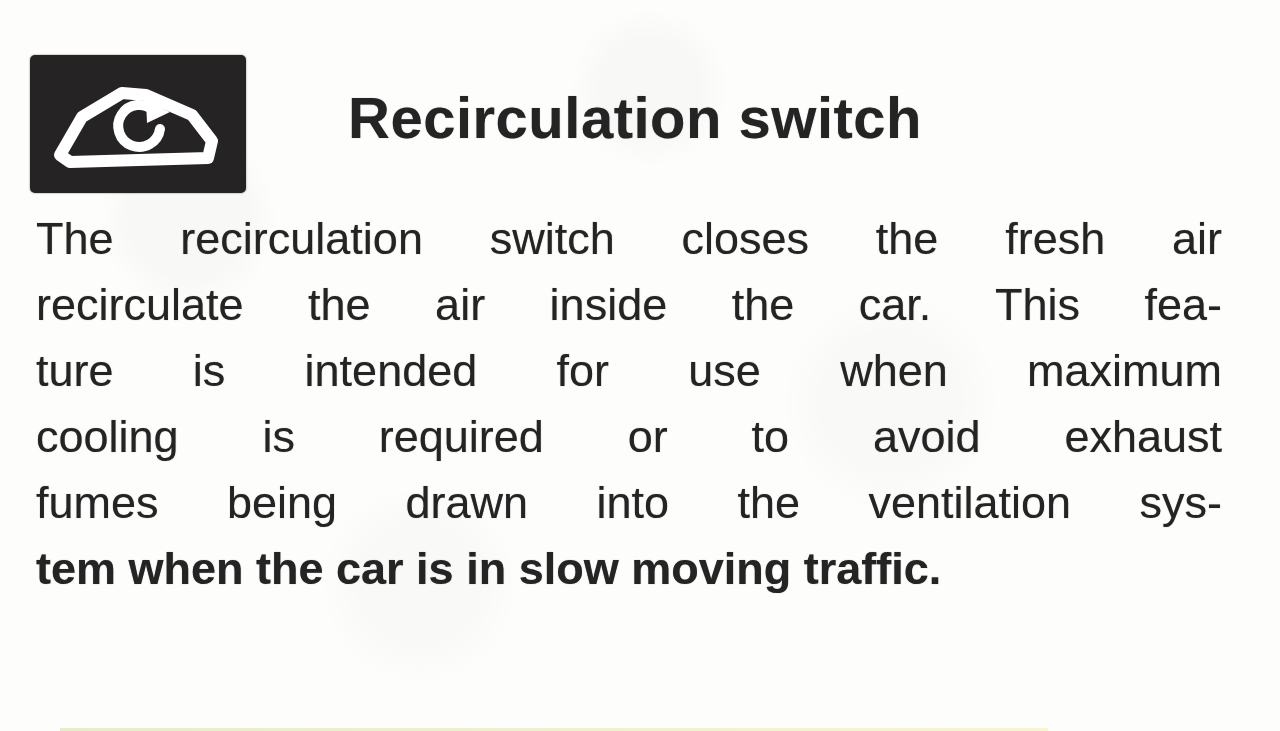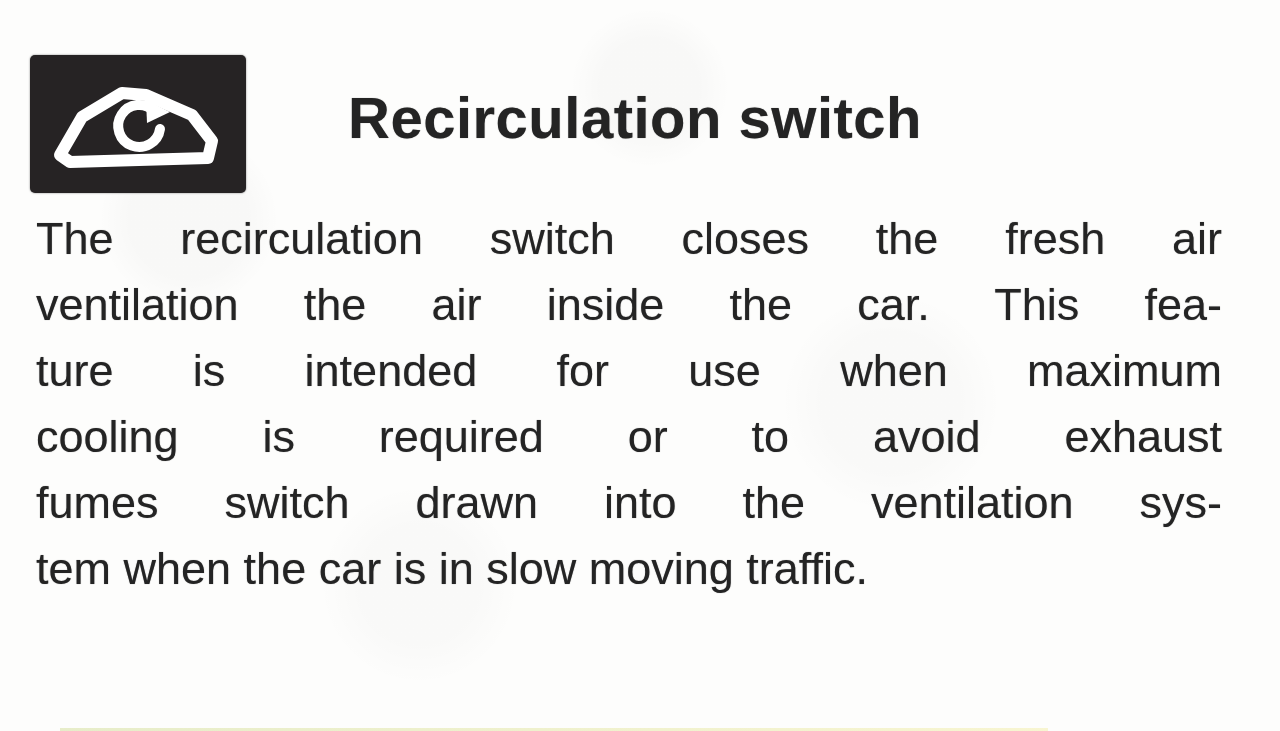--- a/index.html
+++ b/index.html
@@ -59,20 +59,21 @@
   .body-line {
     font-size: 45px;
     line-height: 66px;
     text-align: justify;
     text-align-last: justify;
     -moz-text-align-last: justify;
     white-space: normal;
   }
   .body-line.last {
     text-align-last: left;
+    font-weight: bold;
     -moz-text-align-last: left;
   }
   .bottom-edge-line {
     position: absolute;
     left: 60px;
     right: 0;
     bottom: 0;
     height: 3px;
     background: linear-gradient(to right, rgba(213,224,160,0.55), rgba(244,240,180,0.6));
   }
@@ -89,22 +90,22 @@
 
       <path d="M 124 56 A 21 21 0 1 0 130 74" fill="none" stroke="#ffffff" stroke-width="10" stroke-linecap="round"></path>
       <path d="M 116 45 L 140 57 L 117 68 Z" fill="#ffffff"></path>
     </svg>
   </div>
 
   <div class="heading ink">Recirculation switch</div>
 
   <div class="body-text">
       <div class="body-line ink">The recirculation switch closes the fresh air</div>
-      <div class="body-line ink">ventilation the air inside the car. This fea-</div>
+      <div class="body-line ink">recirculate the air inside the car. This fea-</div>
       <div class="body-line ink">ture is intended for use when maximum</div>
       <div class="body-line ink">cooling is required or to avoid exhaust</div>
-      <div class="body-line ink">fumes switch drawn into the ventilation sys-</div>
+      <div class="body-line ink">fumes being drawn into the ventilation sys-</div>
       <div class="body-line ink last">tem when the car is in slow moving traffic.</div>
     </div>
 
   <div class="bottom-edge-line"></div>
 
 </div>
 
 </body></html>

